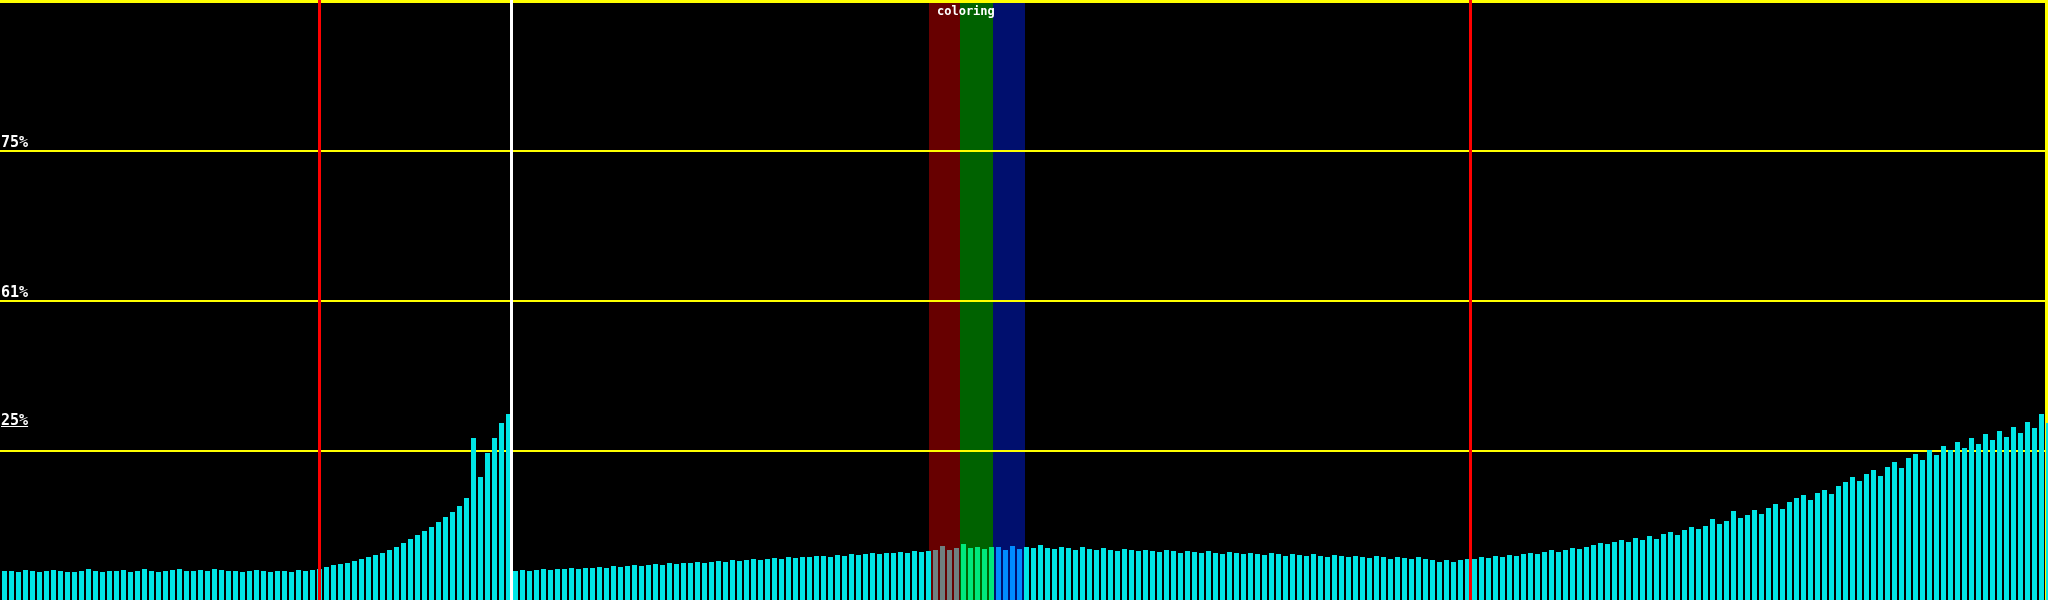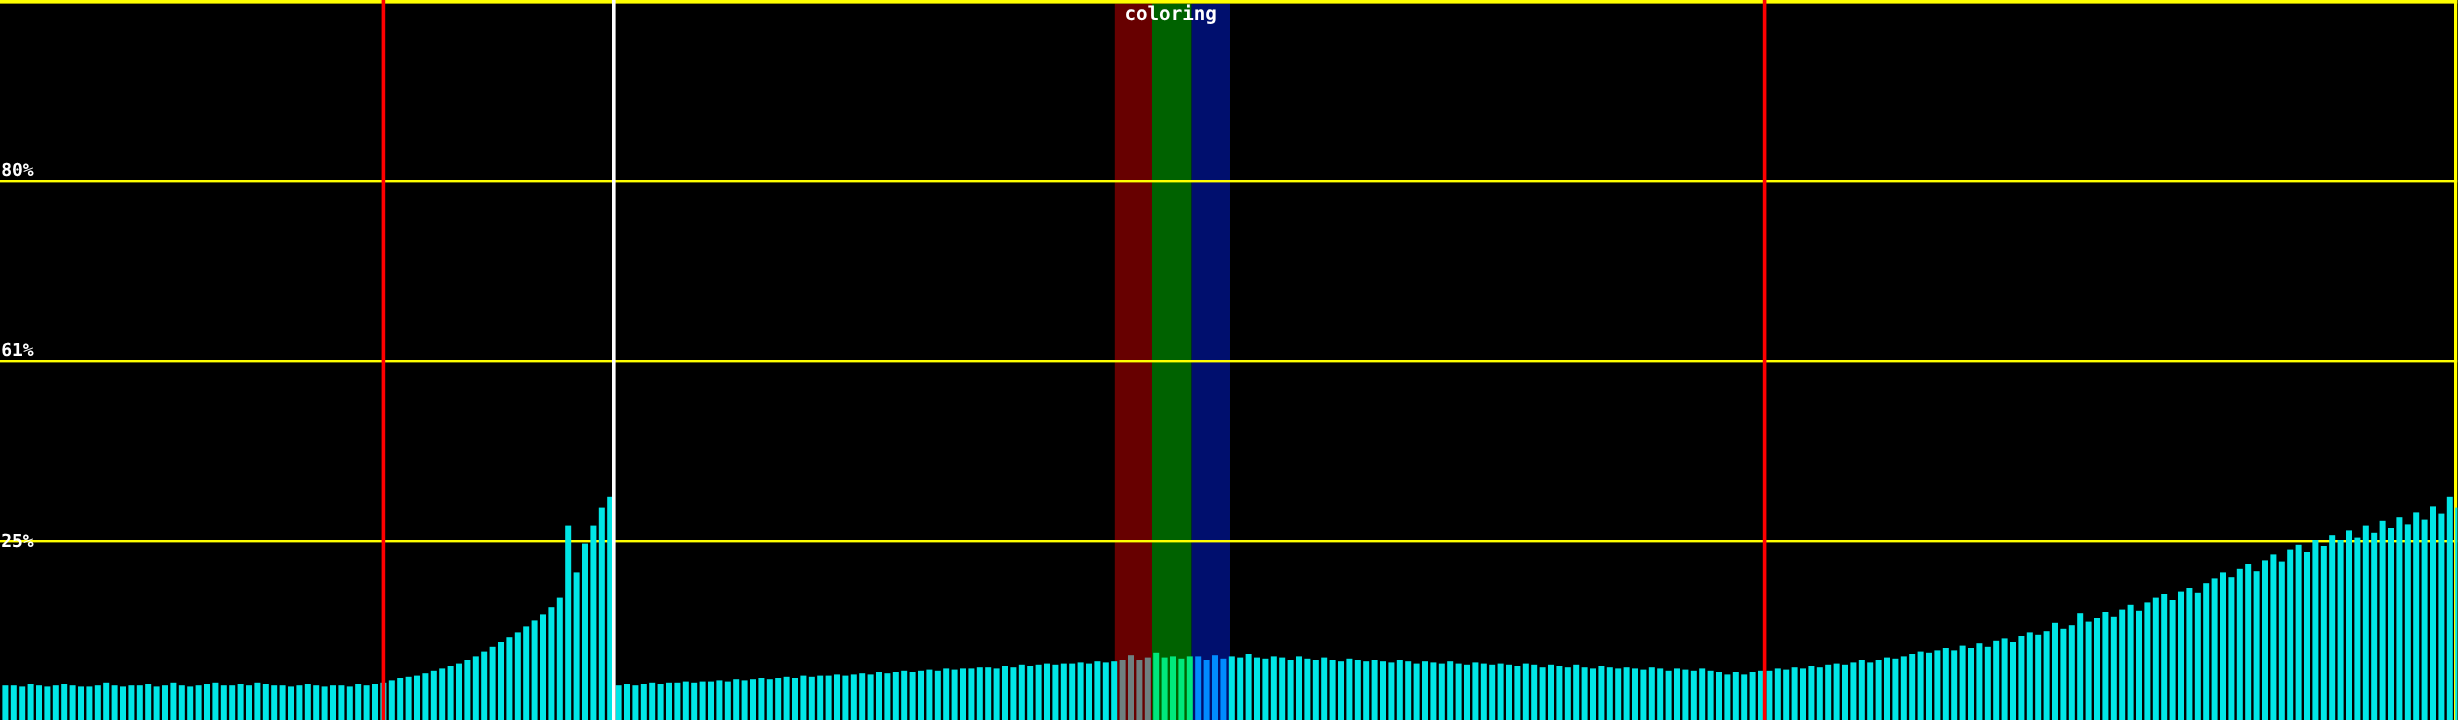--- a/index.html
+++ b/index.html
@@ -15,39 +15,39 @@
   .band{position:absolute;bottom:0;z-index:1;}
   .bar{position:absolute;bottom:0;z-index:3;}
   .marker{position:absolute;top:0;height:600px;z-index:4;}
   .tick-label{
     position:absolute;left:1px;z-index:5;
     color:#fff;font-weight:bold;font-size:15px;height:16px;line-height:16px;
     white-space:pre;
   }
   .coloring-label{
     position:absolute;left:937px;top:4px;z-index:5;
-    color:#fff;font-weight:bold;font-size:16px;line-height:15px;
+    color:#fff;font-weight:bold;font-size:12px;line-height:15px;
     letter-spacing:0px;white-space:pre;
   }
 </style>
 </head>
 <body>
 
 <div id="chart">
   <span class="coloring-label">coloring</span>
 <div class="band" style="left: 929px; width: 31px; top: 3px; height: 597px; background: rgb(103, 0, 0);"></div>
     <div class="band" style="left: 960px; width: 33px; top: 3px; height: 597px; background: rgb(0, 98, 0);"></div>
     <div class="band" style="left: 993px; width: 32px; top: 3px; height: 597px; background: rgb(0, 15, 110);"></div>
     <div class="gridline" style="top: 0px; height: 3px; background: rgb(255, 255, 0);"></div>
     <div class="gridline" style="top: 150px; height: 2px; background: rgb(255, 255, 0);"></div>
-    <div class="tick-label" style="top: 134px;">80%</div>
+    <div class="tick-label" style="top: 134px;">75%</div>
     <div class="gridline" style="top: 300px; height: 2px; background: rgb(255, 255, 0);"></div>
     <div class="tick-label" style="top: 284px;">61%</div>
     <div class="gridline" style="top: 450px; height: 2px; background: rgb(255, 255, 0);"></div>
-    <div class="tick-label" style="top: 443px;">25%</div>
+    <div class="tick-label" style="top: 412px; text-decoration: underline;">25%</div>
     <div class="border-right" style="left: 2045px; width: 3px; background: rgb(255, 255, 0);"></div>
     <div class="bar" style="left: 2px; width: 5px; height: 28.8px; background: rgb(0, 230, 230);"></div>
     <div class="bar" style="left: 9px; width: 5px; height: 29.4px; background: rgb(0, 230, 230);"></div>
     <div class="bar" style="left: 16px; width: 5px; height: 28.2px; background: rgb(0, 230, 230);"></div>
     <div class="bar" style="left: 23px; width: 5px; height: 30px; background: rgb(0, 230, 230);"></div>
     <div class="bar" style="left: 30px; width: 5px; height: 28.8px; background: rgb(0, 230, 230);"></div>
     <div class="bar" style="left: 37px; width: 5px; height: 28.2px; background: rgb(0, 230, 230);"></div>
     <div class="bar" style="left: 44px; width: 5px; height: 29.4px; background: rgb(0, 230, 230);"></div>
     <div class="bar" style="left: 51px; width: 5px; height: 30px; background: rgb(0, 230, 230);"></div>
     <div class="bar" style="left: 58px; width: 5px; height: 28.8px; background: rgb(0, 230, 230);"></div>

